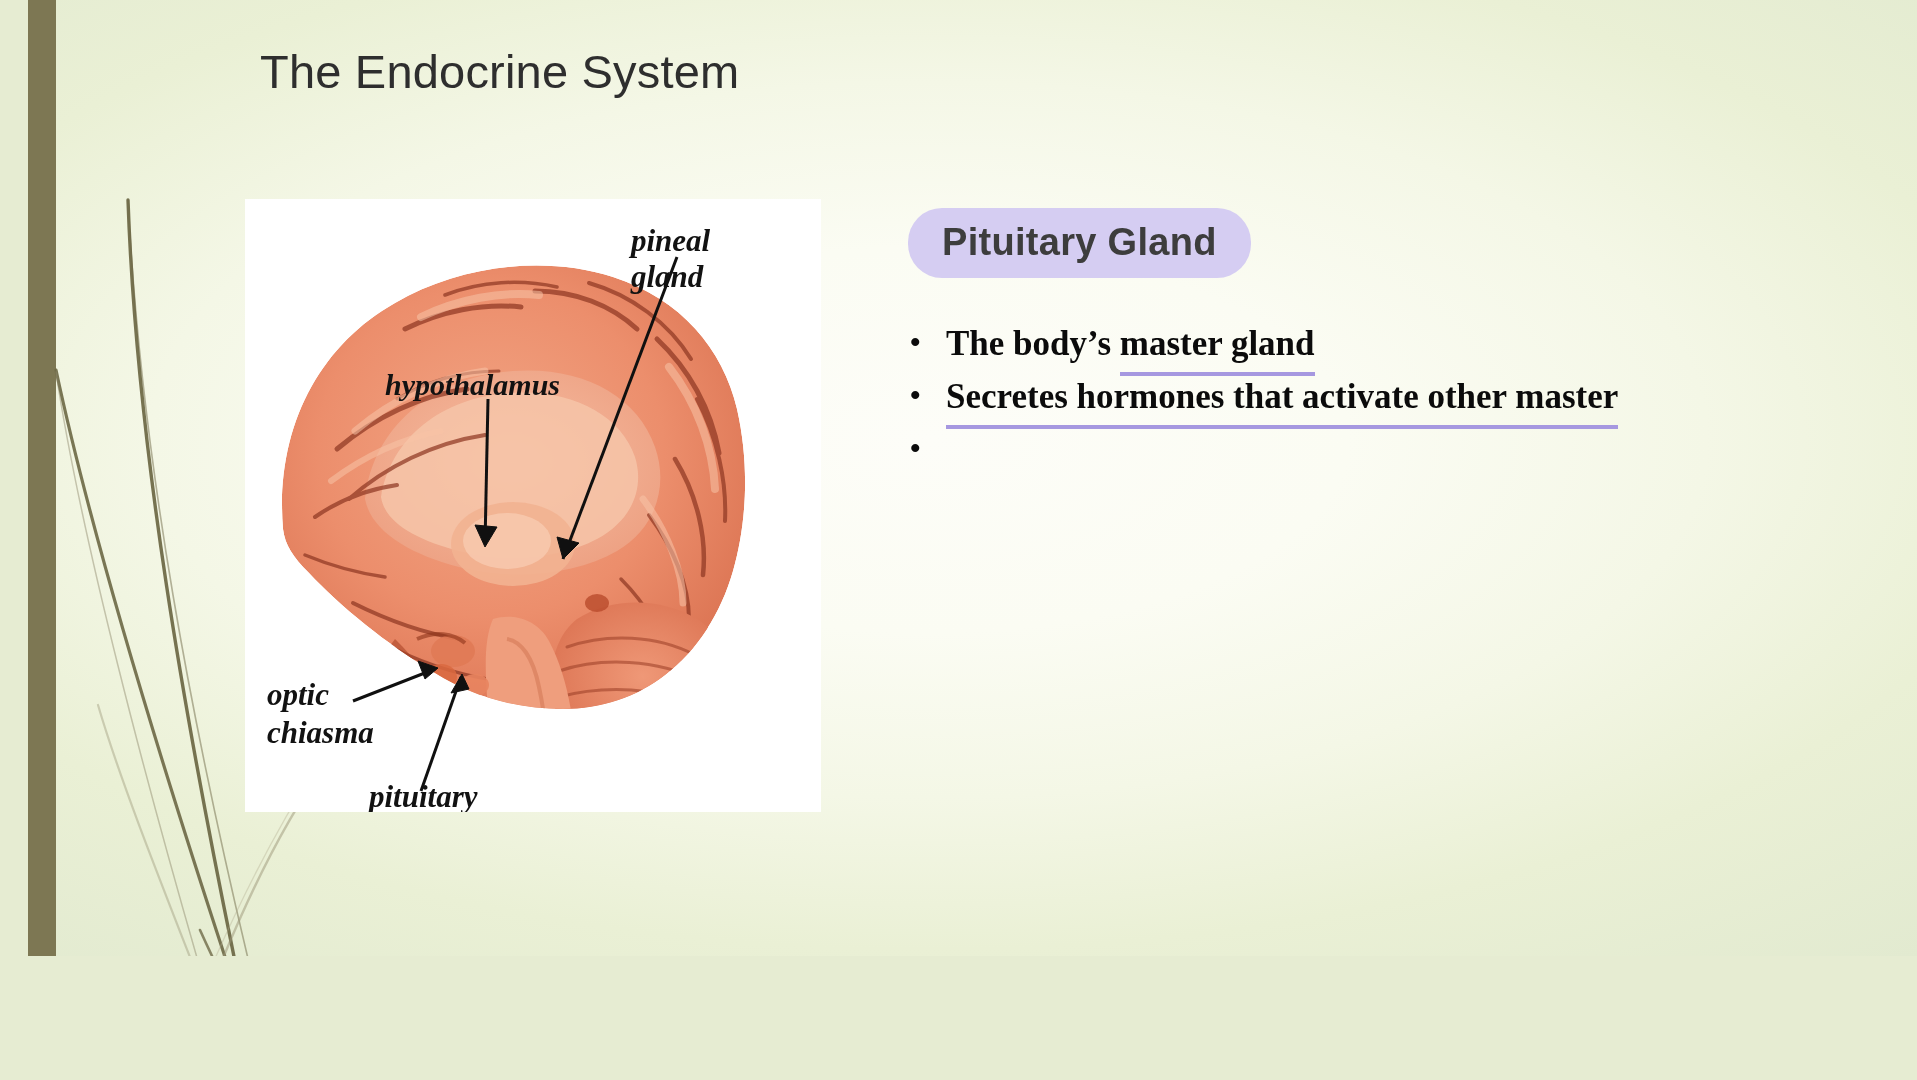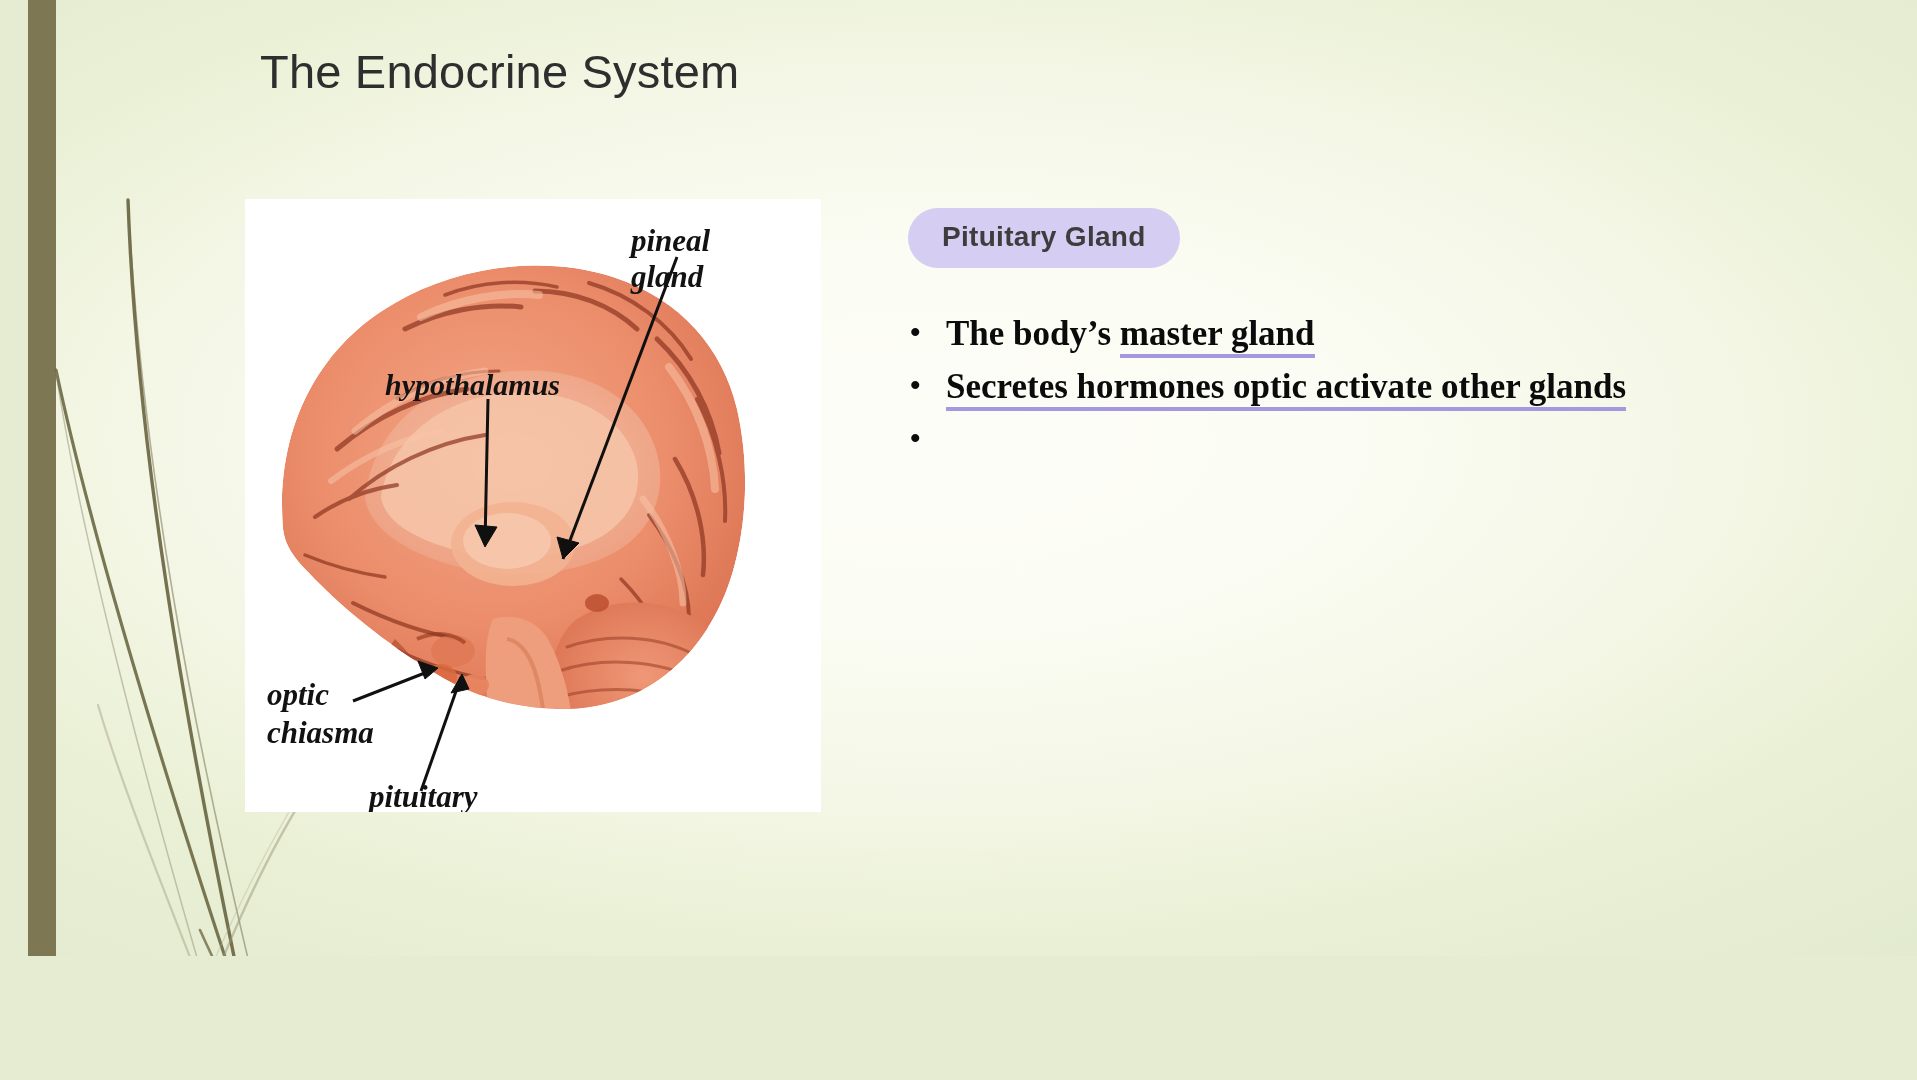--- a/index.html
+++ b/index.html
@@ -92,21 +92,21 @@
     top: 208px;
     width: 960px;
   }
 
   .badge {
     display: inline-block;
     background: #d5cdf2;
     color: #3d3d3d;
     font-family: "Liberation Sans", sans-serif;
     font-weight: 700;
-    font-size: 28px;
+    font-size: 38px;
     line-height: 1;
     padding: 15px 34px 17px 34px;
     border-radius: 34px;
     letter-spacing: 0.3px;
     white-space: nowrap;
   }
 
   .bullets {
     margin: 44px 0 0 0;
     padding: 0;
@@ -126,21 +126,21 @@
   .bullets li .dot {
     position: absolute;
     left: 2px;
     top: 0;
     font-size: 30px;
     line-height: 1.35;
     color: #0b0b0b;
   }
   .u {
     border-bottom: 4px solid #a698e0;
-    padding-bottom: 1px;
+    padding-bottom: 9px;
   }
 </style>
 </head>
 <body>
 
 <div class="slide">
 
   <div class="left-band"></div>
 
   <svg class="grass-svg" viewBox="0 0 420 1080" aria-hidden="true">
@@ -306,21 +306,21 @@
 
     <div class="badge">Pituitary Gland</div>
 
     <ul class="bullets">
 
       <li>
         <span class="dot">•</span><span>The body’s </span><span class="u">master gland</span>
       </li>
 
       <li>
-        <span class="dot">•</span><span class="u">Secretes hormones optic activate other glands</span>
+        <span class="dot">•</span><span class="u">Secretes hormones that activate other master</span>
       </li>
 
       <li>
         <span class="dot">•</span>
       </li>
 
     </ul>
   </div>
 
 </div>

